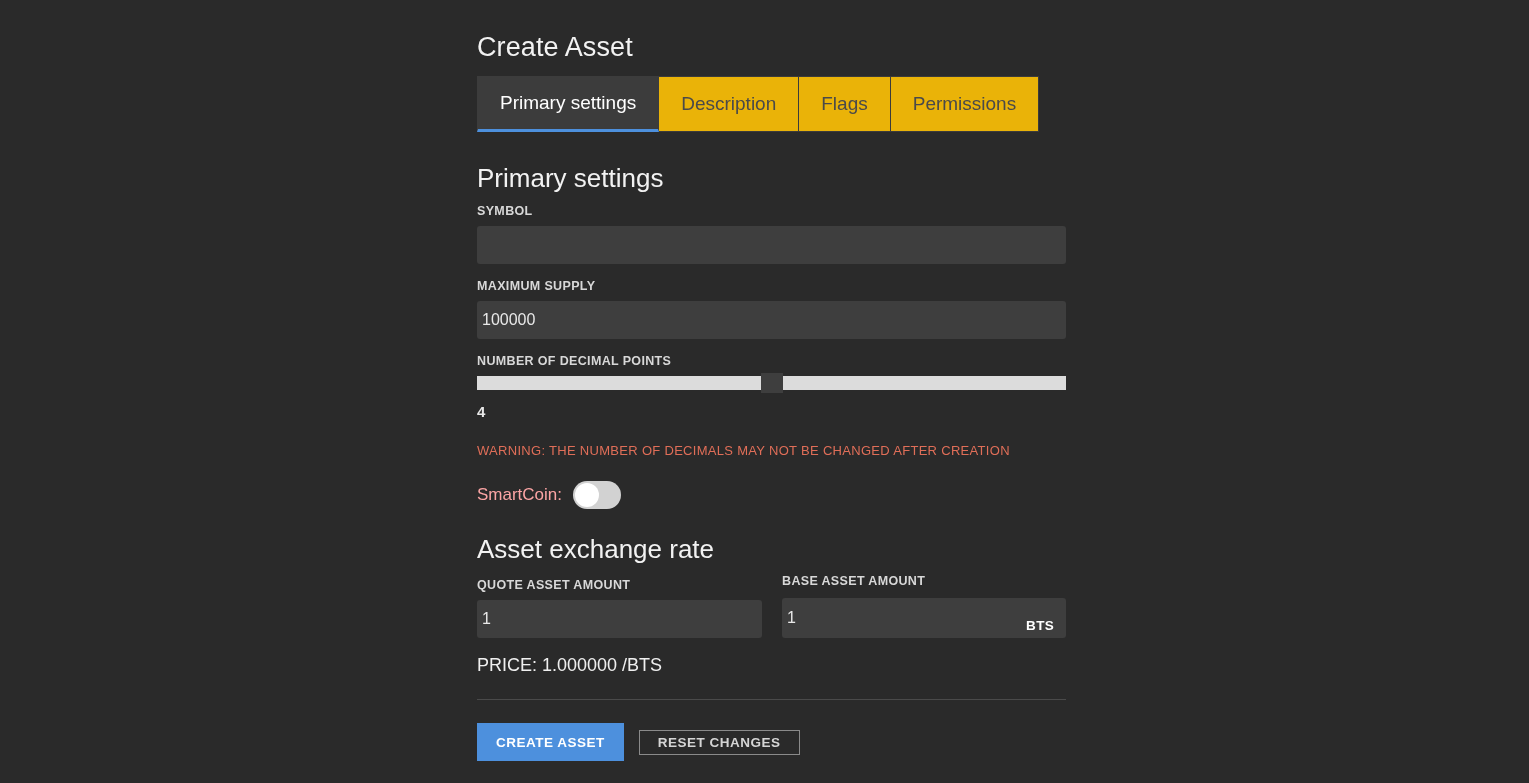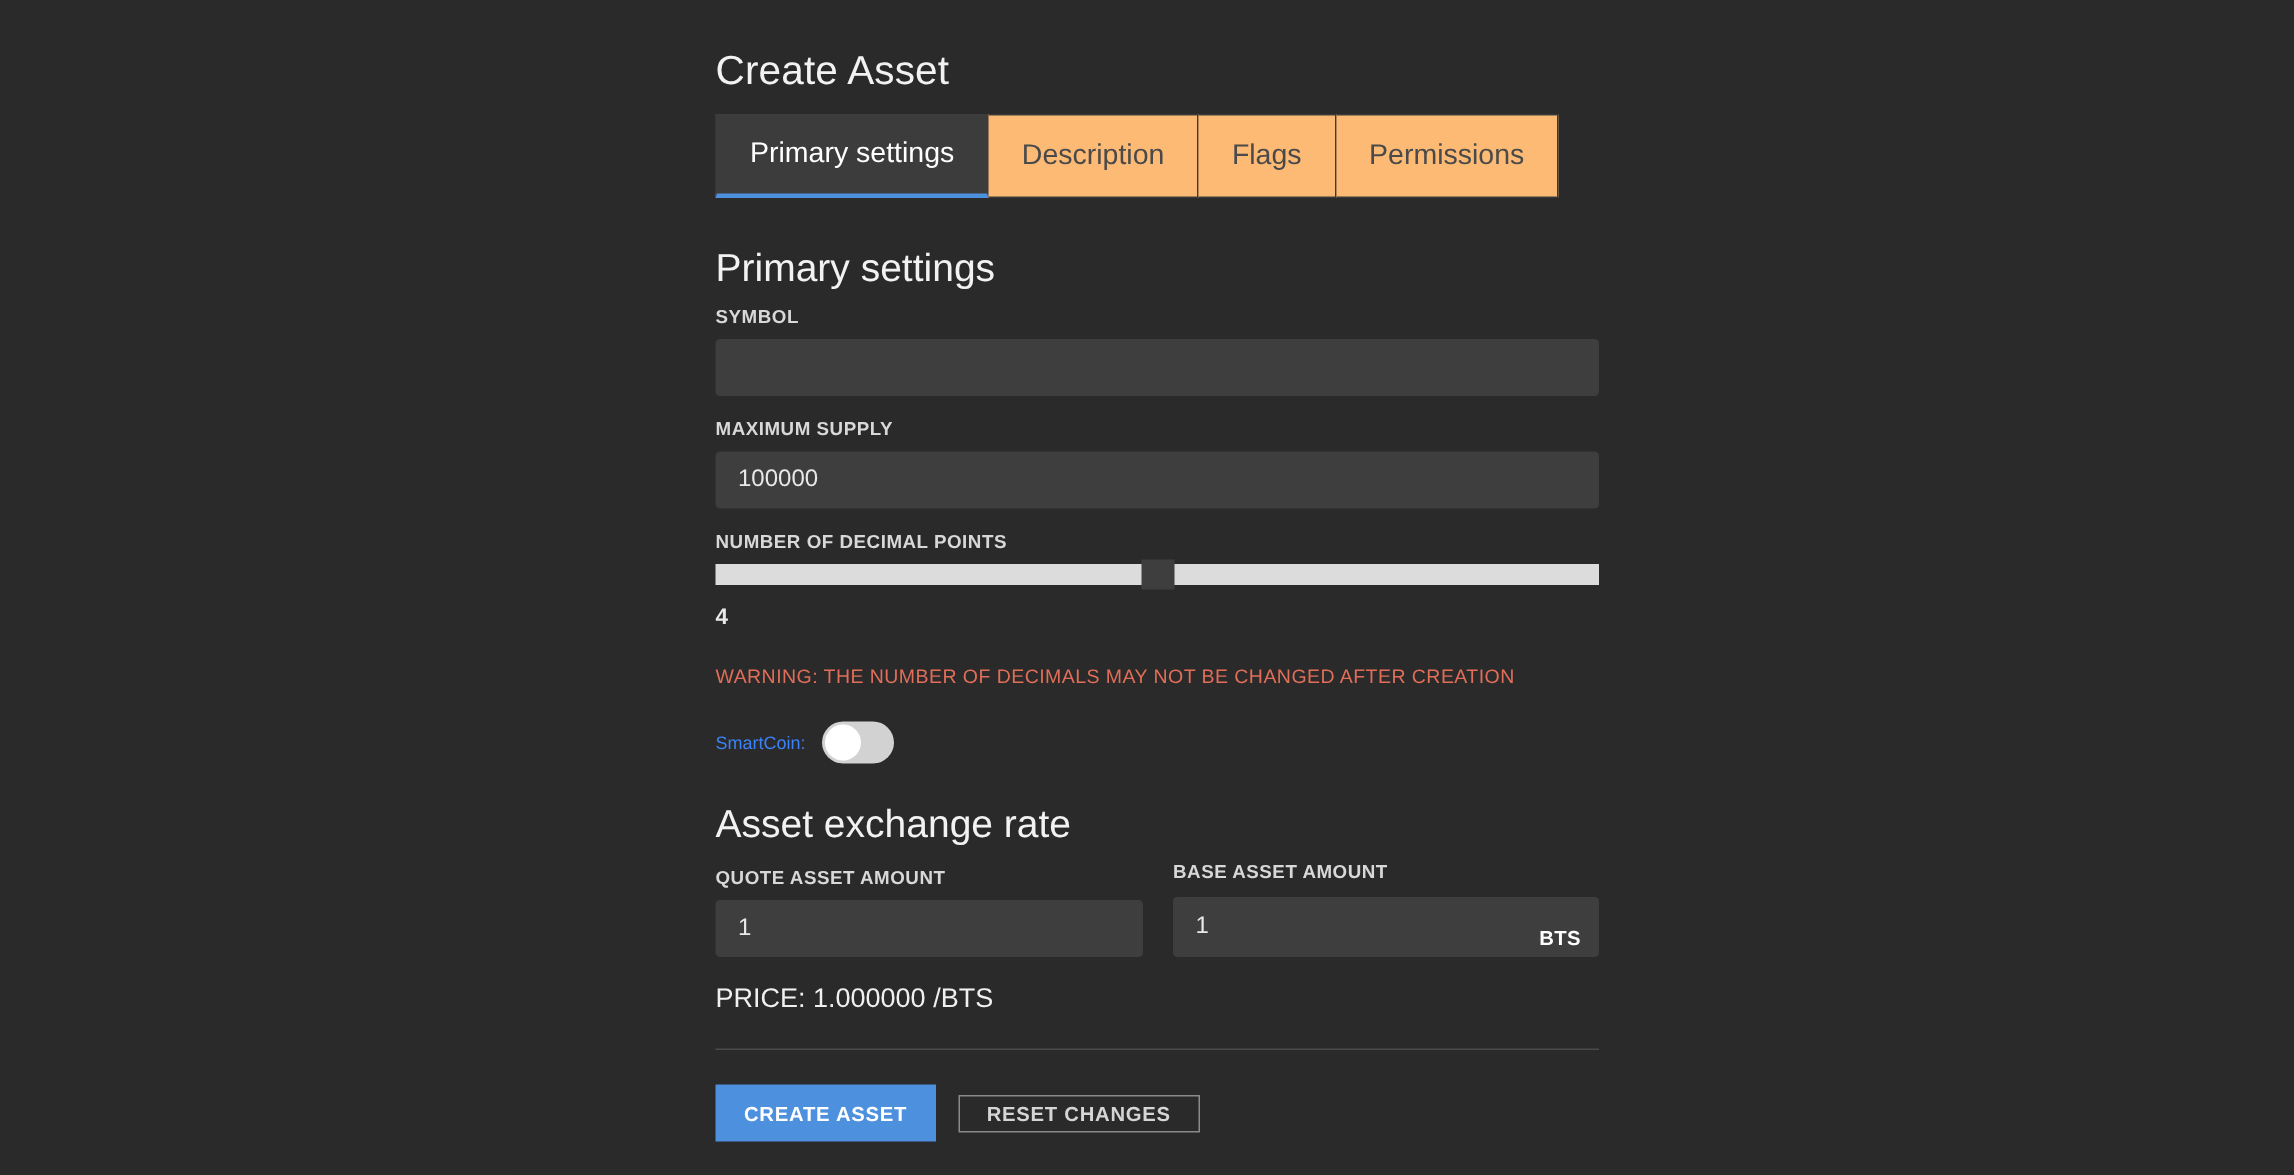--- a/index.html
+++ b/index.html
@@ -47,21 +47,21 @@
     align-items: stretch;
   }
   .tab {
     position: relative;
     display: flex;
     align-items: center;
     justify-content: center;
     padding: 0 22px;
     font-size: 19px;
     color: #4a4a4a;
-    background: #fdba74;
+    background: #eab308;
     border: 1px solid #3b3b3b;
     border-left: none;
     cursor: pointer;
     white-space: nowrap;
     user-select: none;
   }
   .tab:first-child { border-left: 1px solid #3b3b3b; }
   .tab.active {
     background: #3c3c3c;
     color: #ffffff;
@@ -99,21 +99,21 @@
   .text-input {
     display: block;
     width: 100%;
     height: 38px;
     background: #3e3e3e;
     border: none;
     border-radius: 3px;
     color: #e8e8e8;
     font-family: "Liberation Sans", sans-serif;
     font-size: 16px;
-    padding: 0 15px;
+    padding: 0 5px;
     outline: none;
   }
   .text-input::placeholder { color: #777; }
 
   .field-group { margin-bottom: 15px; }
 
   
   .slider-wrap {
     position: relative;
     width: 100%;
@@ -157,22 +157,22 @@
   }
 
   
   .toggle-row {
     display: flex;
     align-items: center;
     margin-top: 19px;
     height: 34px;
   }
   .toggle-label {
-    font-size: 12px;
-    color: #3b82f6;
+    font-size: 17px;
+    color: #fca5a5;
     margin-right: 11px;
     line-height: 20px;
   }
   .toggle {
     position: relative;
     width: 48px;
     height: 28px;
     border-radius: 14px;
     background: #d2d2d2;
     cursor: pointer;

